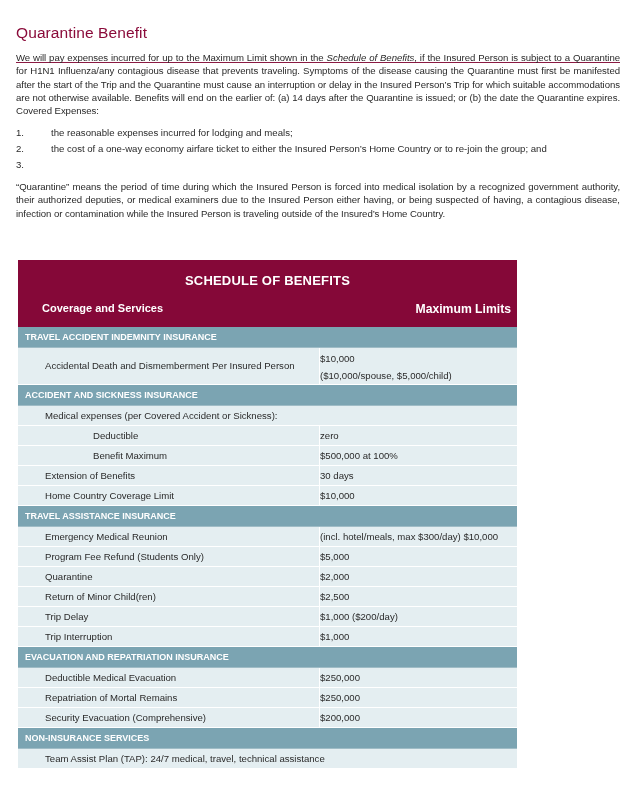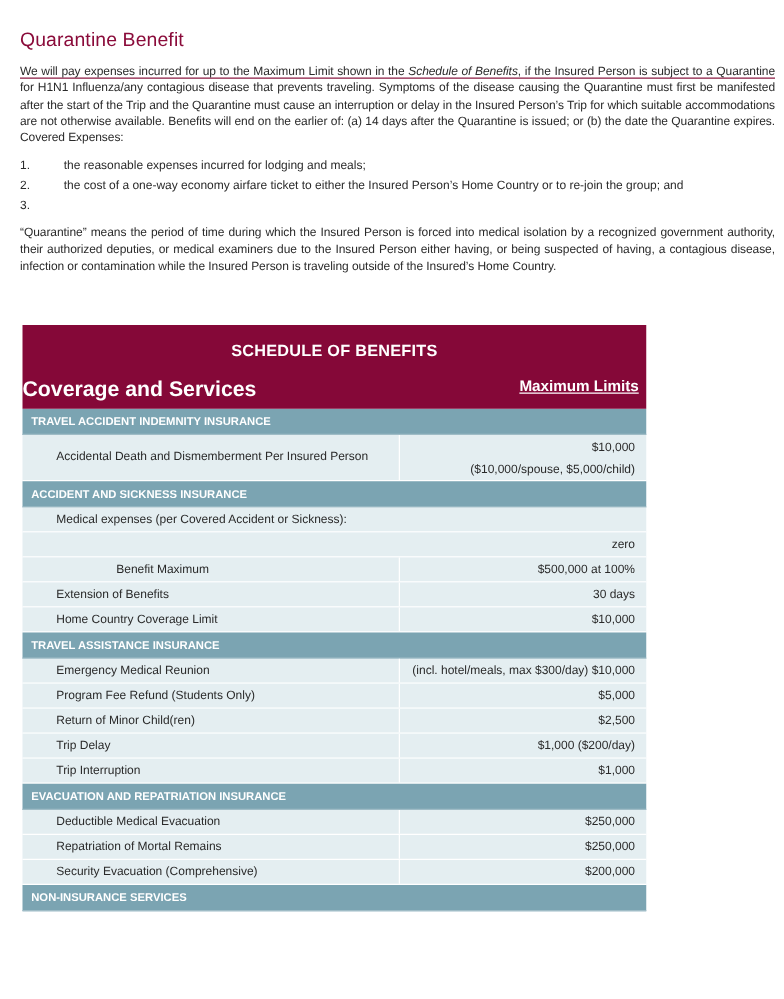--- a/index.html
+++ b/index.html
@@ -29,41 +29,41 @@
       font-size: 9.6px; color: #2a2a2a;
     }
     .thead {
       background: #850838; color: #ffffff; height: 67px; position: relative;
     }
     .thead .title {
       position: absolute; left: 0; right: 0; top: 13px; text-align: center;
       font-weight: bold; font-size: 13px; letter-spacing: 0.2px;
     }
     .thead .col-left {
-      position: absolute; left: 0; top: 42px; font-weight: bold; font-size: 17px;
+      position: absolute; left: 24px; top: 42px; font-weight: bold; font-size: 11px;
     }
     .thead .col-right {
-      position: absolute; right: 6px; top: 42px; font-weight: bold; font-size: 12.2px; text-decoration: underline;
+      position: absolute; right: 6px; top: 42px; font-weight: bold; font-size: 12.2px;
     }
     .section {
       background: #7ba4b2; color: #ffffff; font-weight: bold; font-size: 9px;
       height: 20px; line-height: 20px; padding-left: 7px;
       border-bottom: 1px solid #9fbcc6;
     }
     .row {
       display: flex; background: #e4eef1; border-bottom: 1px solid #ffffff;
       min-height: 19px;
     }
     .row .c1 {
       width: 282px; flex: 0 0 282px; padding-left: 7px; line-height: 19px;
       border-right: 1px solid #ffffff; box-sizing: border-box; margin-left: 20px;
     }
     .row .c1.indent { padding-left: 55px; }
     .row .c2 {
-      flex: 1; text-align: right; padding-right: 9px; line-height: 19px;
+      flex: 1; text-align: left; padding-right: 9px; line-height: 19px;
     }
     .row.tall { min-height: 36px; }
     .row.tall .c1 { line-height: 36px; }
     .row.tall .c2 { line-height: 17px; padding-top: 2px; }
     .row.full .c1 { width: auto; flex: 1; border-right: none; }
   </style>
 </head>
 <body>
 
 <div class="heading">Quarantine Benefit</div>
@@ -100,20 +100,21 @@
       <div>$10,000</div>
       <div>($10,000/spouse, $5,000/child)</div>
     </div>
   </div>
 
   <div class="section">ACCIDENT AND SICKNESS INSURANCE</div>
   <div class="row full">
     <div class="c1">Medical expenses (per Covered Accident or Sickness):</div>
   </div>
   <div class="row">
+    <div class="c1 indent">Deductible</div>
     <div class="c2">zero</div>
   </div>
   <div class="row">
     <div class="c1 indent">Benefit Maximum</div>
     <div class="c2">$500,000 at 100%</div>
   </div>
   <div class="row">
     <div class="c1">Extension of Benefits</div>
     <div class="c2">30 days</div>
   </div>
@@ -123,20 +124,24 @@
   </div>
 
   <div class="section">TRAVEL ASSISTANCE INSURANCE</div>
   <div class="row">
     <div class="c1">Emergency Medical Reunion</div>
     <div class="c2">(incl. hotel/meals, max $300/day) $10,000</div>
   </div>
   <div class="row">
     <div class="c1">Program Fee Refund (Students Only)</div>
     <div class="c2">$5,000</div>
+  </div>
+  <div class="row">
+    <div class="c1">Quarantine</div>
+    <div class="c2">$2,000</div>
   </div>
   <div class="row">
     <div class="c1">Return of Minor Child(ren)</div>
     <div class="c2">$2,500</div>
   </div>
   <div class="row">
     <div class="c1">Trip Delay</div>
     <div class="c2">$1,000 ($200/day)</div>
   </div>
   <div class="row">
@@ -152,13 +157,16 @@
   <div class="row">
     <div class="c1">Repatriation of Mortal Remains</div>
     <div class="c2">$250,000</div>
   </div>
   <div class="row">
     <div class="c1">Security Evacuation (Comprehensive)</div>
     <div class="c2">$200,000</div>
   </div>
 
   <div class="section">NON-INSURANCE SERVICES</div>
+  <div class="row full">
+    <div class="c1">Team Assist Plan (TAP):  24/7 medical, travel, technical assistance</div>
+  </div>
 </div>
 
 </body></html>

